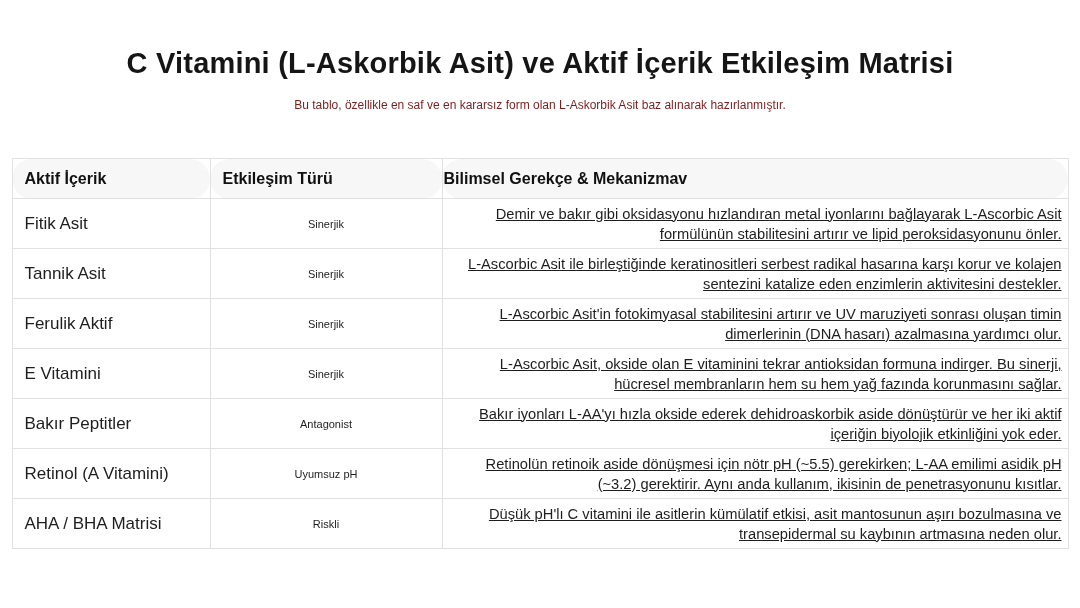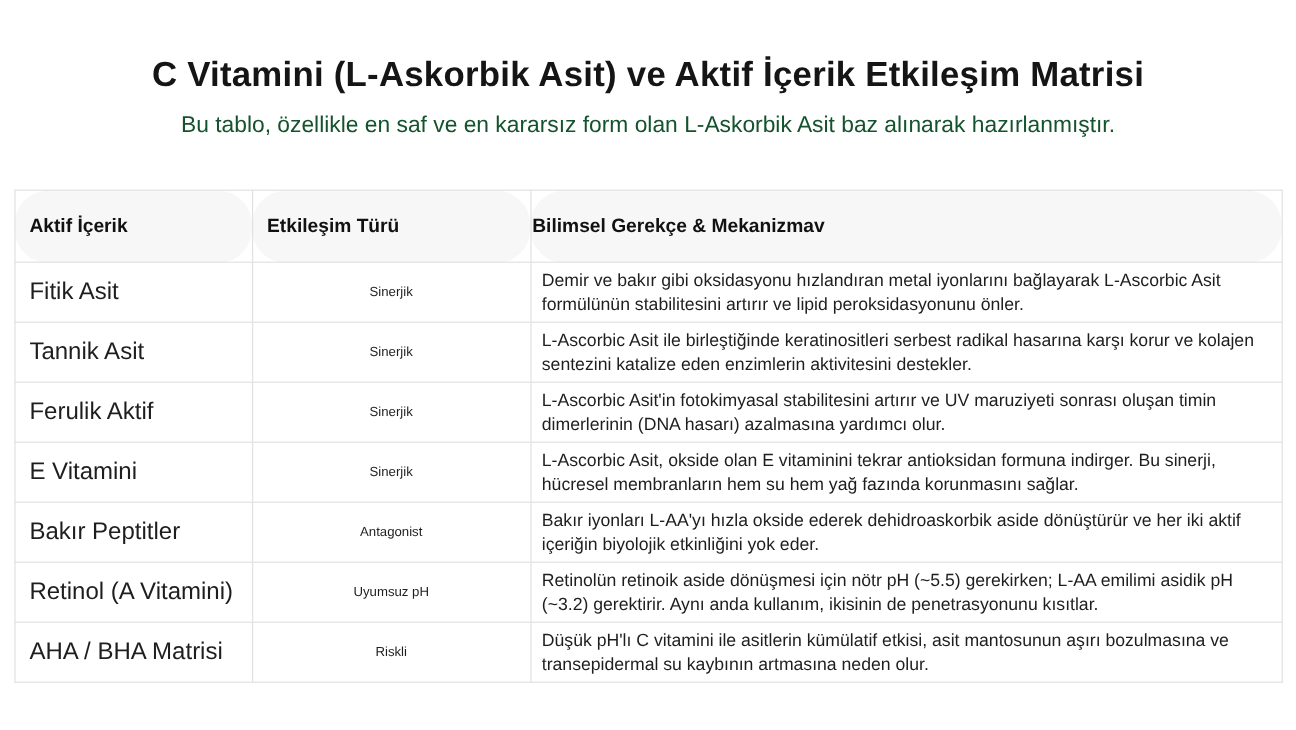--- a/index.html
+++ b/index.html
@@ -19,23 +19,23 @@
   .page-title {
     text-align: center;
     font-size: 29px;
     font-weight: 800;
     letter-spacing: 0.2px;
     color: #151515;
     line-height: 34px;
   }
   .page-subtitle {
     text-align: center;
-    font-size: 19px;
+    font-size: 12px;
     font-weight: 400;
-    color: #14532d;
+    color: #7f1d1d;
     margin-top: 14px;
     line-height: 22px;
   }
   table.matrix {
     border-collapse: collapse;
     table-layout: fixed;
     width: 1056px;
     margin: 42px auto 0 auto;
   }
   table.matrix col.c1 { width: 198px; }
@@ -44,42 +44,43 @@
   table.matrix th, table.matrix td {
     border: 1px solid #e1e1e1;
     vertical-align: middle;
   }
   table.matrix thead th {
     background: #f7f7f7;
     font-weight: bold;
     font-size: 16px;
     color: #111111;
     text-align: left;
-    height: 60px;
+    height: 40px;
     padding: 0 10px 0 12px;
   }
   table.matrix thead th.h3 { padding-left: 1px; }
   table.matrix tbody td { height: 50px; }
   td.cell-ingredient {
-    font-size: 20px;
+    font-size: 17px;
     text-align: left;
     padding-left: 12px;
     color: #1e1e1e;
   }
   td.cell-interaction {
     font-size: 11px;
     text-align: center;
     color: #1e1e1e;
   }
   td.cell-rationale {
     font-size: 14.7px;
     line-height: 20px;
-    text-align: left;
+    text-align: right;
     padding: 4px 6px 4px 9px;
     color: #1e1e1e;
+    text-decoration: underline;
   }
 </style>
 </head>
 <body>
 
 <div class="page">
 
   <h1 class="page-title">C Vitamini (L-Askorbik Asit) ve Aktif İçerik Etkileşim Matrisi</h1>
 
   <p class="page-subtitle">Bu tablo, özellikle en saf ve en kararsız form olan L-Askorbik Asit baz alınarak hazırlanmıştır.</p>

